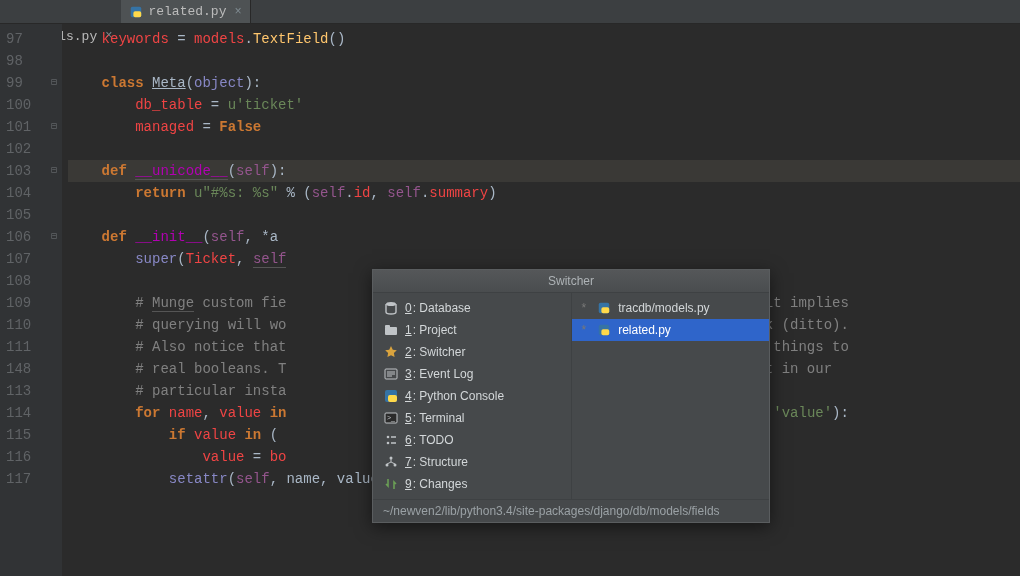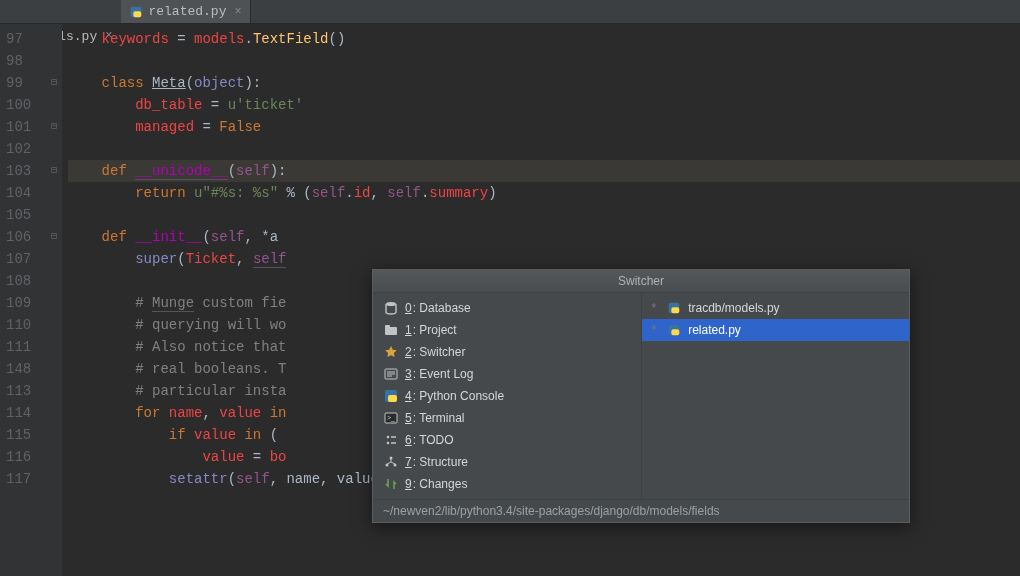--- a/index.html
+++ b/index.html
@@ -64,37 +64,37 @@
     font-size:10px;
   }
   .code {
     padding:4px 0 4px 6px;
     white-space:pre;
     flex:1;
   }
   .codeline { height:22px; }
   .caret-line { background:#3a3936; }
   
-  .kw { color:#cc7832; font-weight:normal; }
+  .kw { color:#cc7832; font-weight:bold; }
   .fn { color:#ffc66d; }
   .magic { color:#b200b2;font-family:Liberation Mono, monospace; }
   .str { color:#6a8759; }
   .cmt { color:#808080; }
   .self { color:#94558d; }
   .builtin { color:#8888c6; }
   .op  { color:#a9b7c6; }
   .cls { color:#a9b7c6;text-decoration:underline; }
   .id { color:#ef4444;}
   .u { border-bottom:1px solid #555; }
   
   .switcher {
     position:absolute;
     left:372px;
     top:269px;
-    width:538px;
+    width:398px;
     background:#46494b;
     border:1px solid #5a5d5f;
     box-shadow:0 4px 16px rgba(0,0,0,.5);
     font-family:"Segoe UI",sans-serif;
     font-size:12px;
     color:#bbbbbb;
   }
   .switcher .title {
     text-align:center;
     padding:4px 0;

